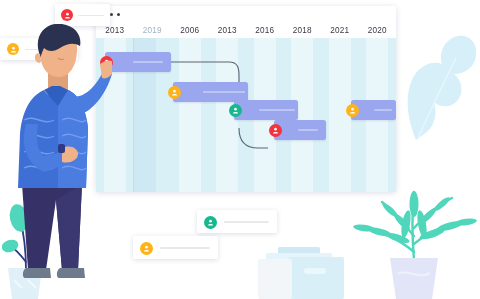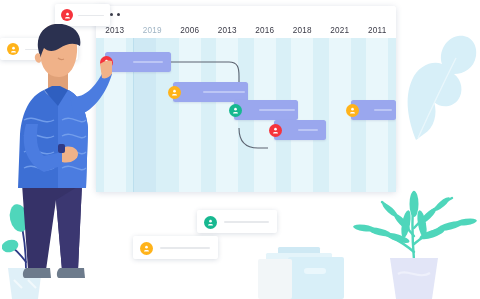--- a/index.html
+++ b/index.html
@@ -61,21 +61,21 @@
     </div>
 
     <div id="year-bar"></div>
     <div class="year-label" style="left:0px;width:37.5px;">2013</div>
     <div class="year-label muted" style="left:37.5px;width:37.5px;">2019</div>
     <div class="year-label" style="left:75px;width:37.5px;">2006</div>
     <div class="year-label" style="left:112.5px;width:37.5px;">2013</div>
     <div class="year-label" style="left:150px;width:37.5px;">2016</div>
     <div class="year-label" style="left:187.5px;width:37.5px;text-align:center;">2018</div>
     <div class="year-label" style="left:225px;width:37.5px;">2021</div>
-    <div class="year-label" style="left:262.5px;width:37.5px;">2011</div>
+    <div class="year-label" style="left:262.5px;width:37.5px;">2020</div>
 
     <div id="grid">
       <div class="col-stripe" style="left:8px;width:22px;"></div>
       <div class="col-hl" style="left:37.5px;width:22px;"></div>
       <div class="col-stripe" style="left:83px;width:22px;"></div>
       <div class="col-stripe" style="left:120px;width:22px;"></div>
       <div class="col-stripe" style="left:158px;width:22px;"></div>
       <div class="col-stripe" style="left:195px;width:22px;"></div>
       <div class="col-stripe" style="left:233px;width:22px;"></div>
       <div class="col-stripe" style="left:270px;width:22px;"></div>

